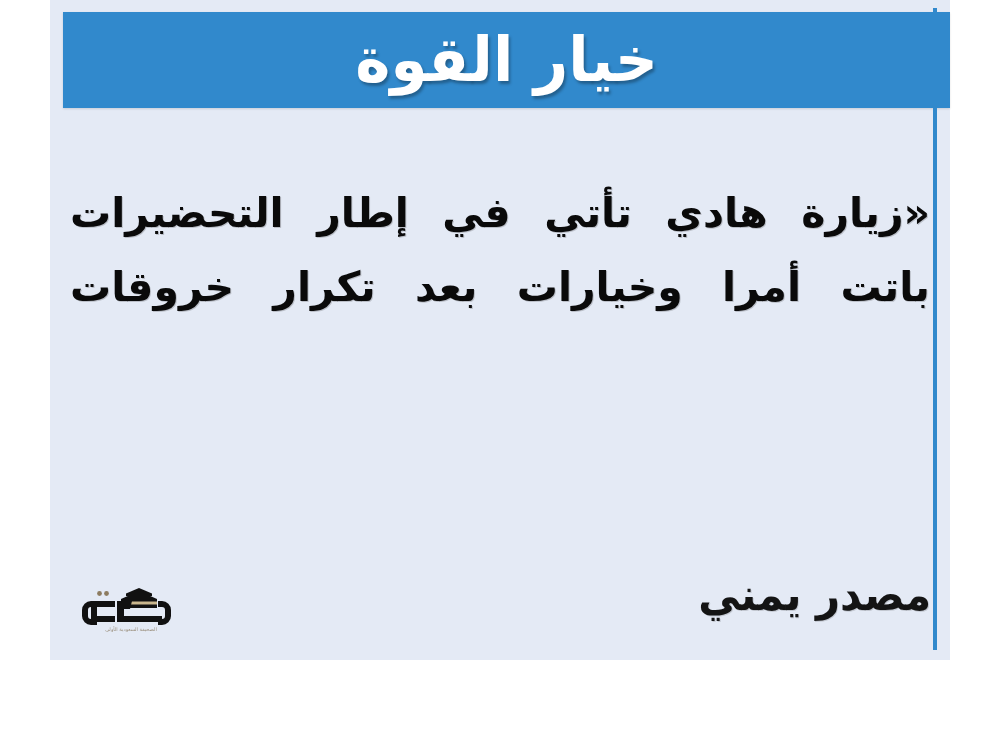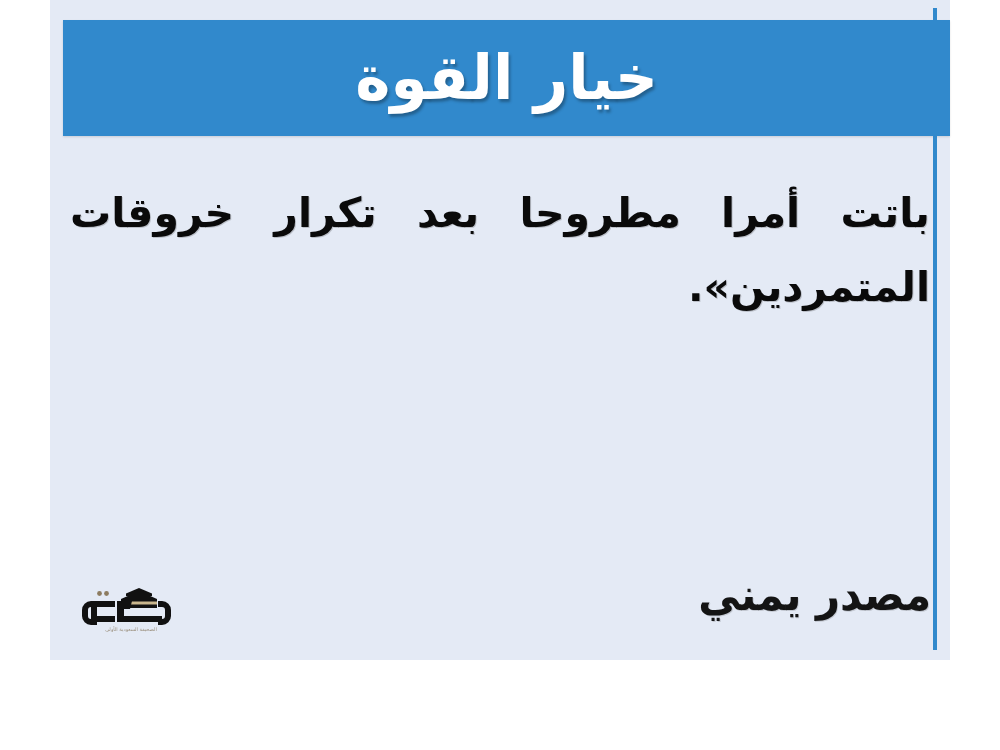--- a/index.html
+++ b/index.html
@@ -24,23 +24,23 @@
     width: 900px;
     height: 660px;
     background: #e4eaf5;
     box-sizing: border-box;
   }
 
   
   #card-header {
     position: absolute;
     left: 13px;
-    top: 20px;
+    top: 12px;
     width: 887px;
-    height: 116px;
+    height: 96px;
     background: #3189cc;
     display: flex;
     align-items: center;
     justify-content: center;
     box-sizing: border-box;
     box-shadow: 0 1px 2px rgba(0,0,0,0.12);
   }
   #card-title {
     color: #ffffff;
     font-family: "DejaVu Sans", "Liberation Sans", sans-serif;
@@ -150,22 +150,22 @@
 
 <div id="quote-card">
 
   <div id="card-header">
     <div id="card-title">خيار القوة</div>
   </div>
 
   <div id="right-accent-bar"></div>
 
   <div id="quote-body">
-    <span class="quote-line">باتت أمرا مطروحا بعد تكرار خروقات</span>
-    <span class="quote-line last-line">المتمردين».</span>
+    <span class="quote-line">«زيارة هادي تأتي في إطار التحضيرات</span>
+    <span class="quote-line">باتت أمرا وخيارات بعد تكرار خروقات</span>
   </div>
 
   <div id="attribution-row">
 
     <div id="attribution-source">مصدر يمني</div>
 
     <div id="masthead-logo">
       <svg viewBox="0 0 120 62" xmlns="http://www.w3.org/2000/svg" aria-hidden="true">
 
         <g>

